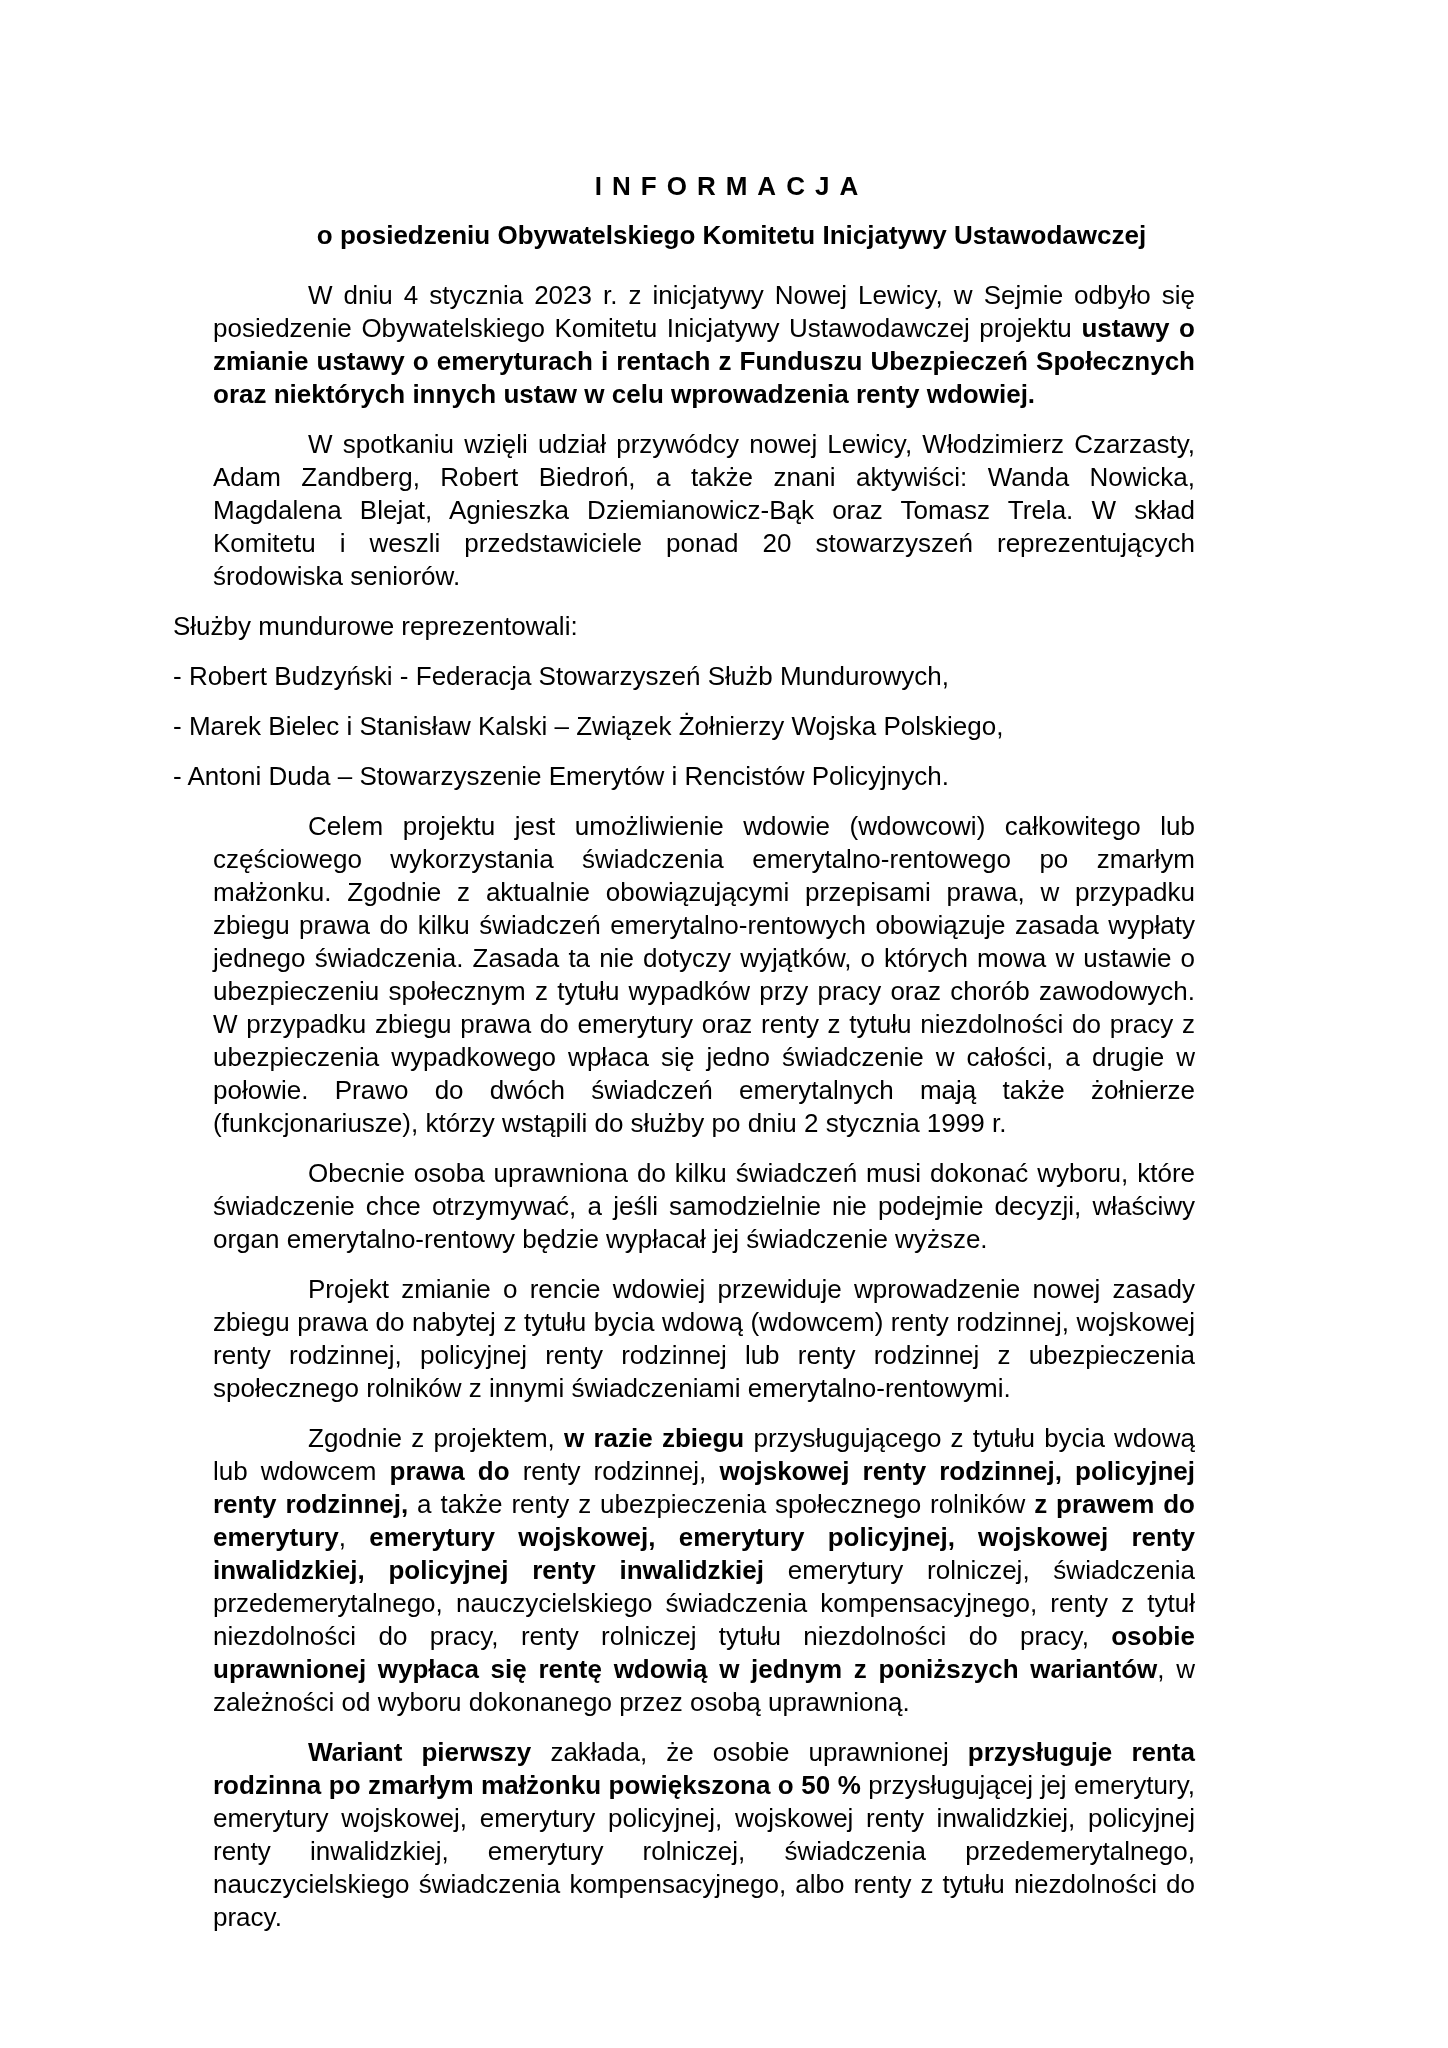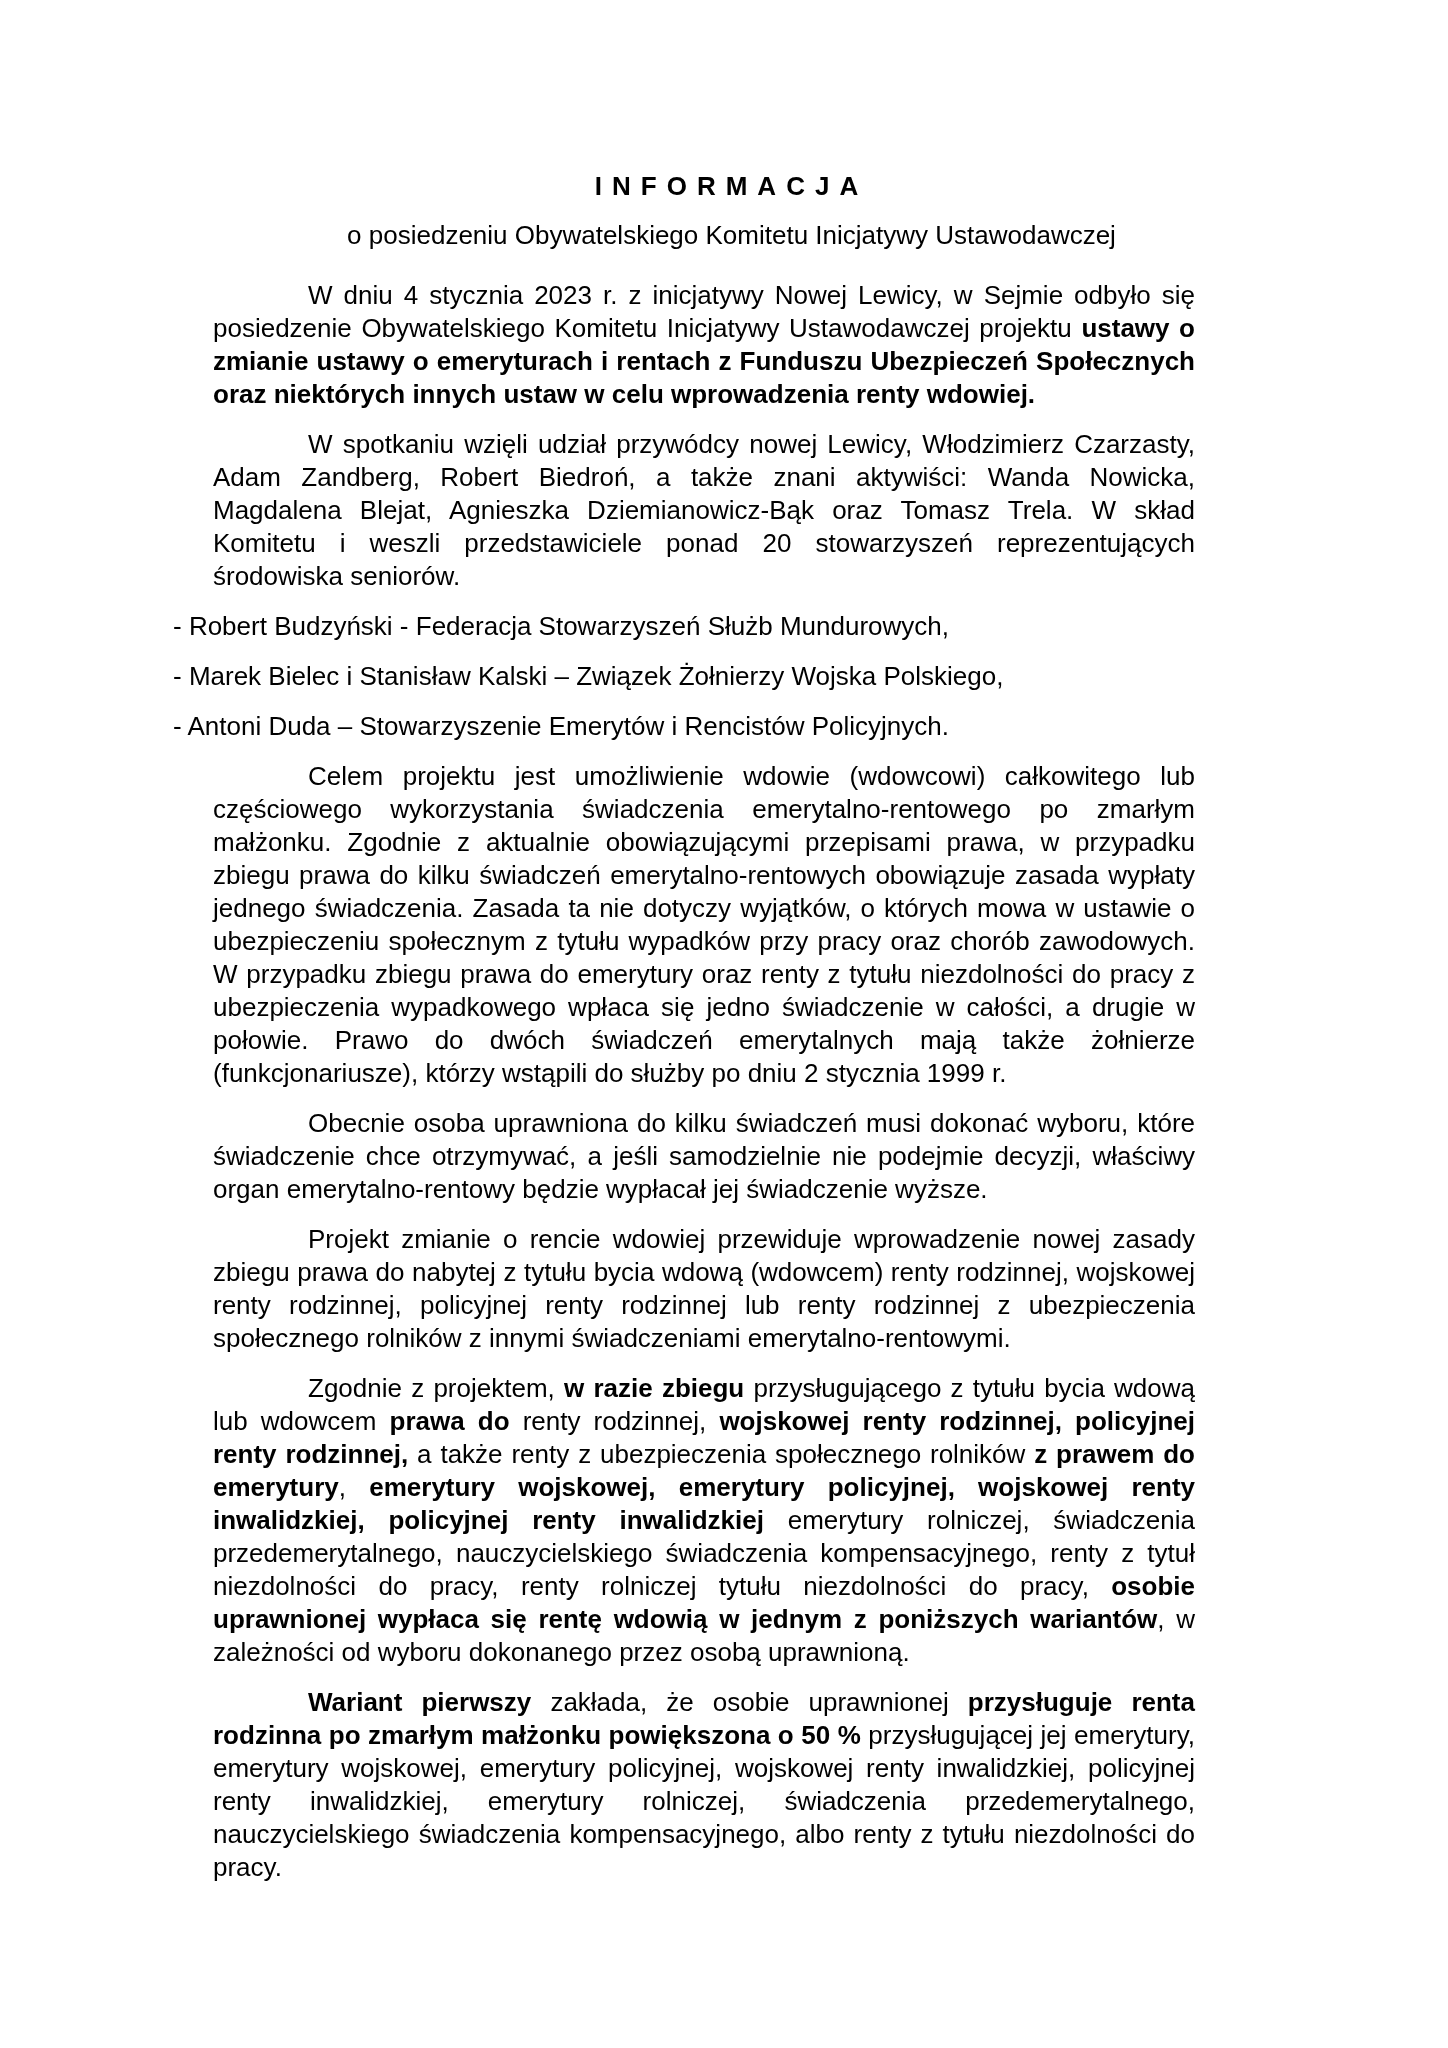--- a/index.html
+++ b/index.html
@@ -23,21 +23,21 @@
   .doc-title {
     font-size: 26px;
     font-weight: bold;
     text-align: center;
     letter-spacing: 10px;
     padding-left: 95px;  
     margin: 0 0 16px 0;
   }
   .doc-subtitle {
     font-size: 26px;
-    font-weight: normal;
+    font-weight: bold;
     text-align: center;
     padding-left: 95px;
     margin: 0 0 27px 0;
   }
   p.para {
     margin: 0 0 17px 0;
     text-align: justify;
   }
   p.indented {
     text-indent: 95px;
@@ -49,20 +49,21 @@
 </style>
 </head>
 <body>
 
 <div class="page">
   <h1 class="doc-title">INFORMACJA</h1>
   <h2 class="doc-subtitle">o posiedzeniu Obywatelskiego Komitetu Inicjatywy Ustawodawczej</h2>
   <div id="document-body">
       <p class="para indented"><span>W dniu 4 stycznia 2023 r. z inicjatywy Nowej Lewicy, w Sejmie odbyło się posiedzenie Obywatelskiego Komitetu Inicjatywy Ustawodawczej projektu </span><span class="b">ustawy o zmianie ustawy o emeryturach i rentach z Funduszu Ubezpieczeń Społecznych oraz niektórych innych ustaw w celu wprowadzenia renty wdowiej.</span></p>
       <p class="para indented"><span>W spotkaniu wzięli udział przywódcy nowej Lewicy, Włodzimierz Czarzasty, Adam Zandberg, Robert Biedroń, a także znani aktywiści: Wanda Nowicka, Magdalena Blejat, Agnieszka Dziemianowicz-Bąk oraz Tomasz Trela. W skład Komitetu i weszli przedstawiciele ponad 20 stowarzyszeń reprezentujących środowiska seniorów.</span></p>
+      <p class="para flush"><span>Służby mundurowe reprezentowali:</span></p>
       <p class="para flush"><span>- Robert Budzyński  - Federacja Stowarzyszeń Służb Mundurowych,</span></p>
       <p class="para flush"><span>- Marek Bielec i Stanisław Kalski – Związek Żołnierzy Wojska Polskiego,</span></p>
       <p class="para flush"><span>- Antoni Duda – Stowarzyszenie Emerytów i Rencistów Policyjnych.</span></p>
       <p class="para indented"><span>Celem projektu jest umożliwienie wdowie (wdowcowi) całkowitego lub częściowego wykorzystania świadczenia emerytalno-rentowego po zmarłym małżonku. Zgodnie z aktualnie obowiązującymi przepisami prawa, w przypadku zbiegu prawa do kilku świadczeń emerytalno-rentowych obowiązuje zasada wypłaty jednego świadczenia. Zasada ta nie dotyczy wyjątków, o których mowa w ustawie o ubezpieczeniu społecznym z tytułu wypadków przy pracy oraz chorób zawodowych. W przypadku zbiegu prawa do emerytury oraz renty z tytułu niezdolności do pracy z ubezpieczenia wypadkowego  wpłaca się jedno świadczenie w całości, a drugie w połowie. Prawo do dwóch świadczeń emerytalnych mają także żołnierze (funkcjonariusze), którzy wstąpili do służby po dniu 2 stycznia 1999 r.</span></p>
       <p class="para indented"><span>Obecnie osoba uprawniona do kilku świadczeń musi dokonać wyboru, które świadczenie chce otrzymywać, a jeśli samodzielnie nie podejmie decyzji, właściwy organ emerytalno-rentowy będzie wypłacał jej świadczenie wyższe.</span></p>
       <p class="para indented"><span>Projekt zmianie o rencie wdowiej przewiduje wprowadzenie nowej zasady zbiegu prawa do nabytej z tytułu bycia wdową (wdowcem) renty  rodzinnej, wojskowej renty rodzinnej, policyjnej renty rodzinnej lub renty rodzinnej z ubezpieczenia społecznego rolników z innymi świadczeniami emerytalno-rentowymi.</span></p>
       <p class="para indented"><span>Zgodnie z projektem, </span><span class="b">w razie zbiegu </span><span>przysługującego z tytułu bycia wdową lub wdowcem </span><span class="b">prawa do </span><span>renty rodzinnej, </span><span class="b">wojskowej renty rodzinnej, policyjnej renty rodzinnej,</span><span>  a także renty z ubezpieczenia społecznego rolników </span><span class="b">z prawem do emerytury</span><span>, </span><span class="b">emerytury wojskowej, emerytury policyjnej, wojskowej renty inwalidzkiej, policyjnej renty inwalidzkiej</span><span> emerytury rolniczej, świadczenia przedemerytalnego, nauczycielskiego świadczenia kompensacyjnego, renty z tytuł niezdolności do pracy, renty rolniczej tytułu niezdolności do pracy, </span><span class="b">osobie uprawnionej wypłaca się rentę wdowią w jednym z poniższych wariantów</span><span>, w zależności od wyboru dokonanego przez osobą uprawnioną.</span></p>
       <p class="para indented"><span class="b">Wariant pierwszy </span><span>zakłada, że osobie uprawnionej </span><span class="b">przysługuje renta rodzinna po zmarłym małżonku powiększona o 50 % </span><span>przysługującej jej emerytury, emerytury wojskowej, emerytury policyjnej, wojskowej renty inwalidzkiej, policyjnej renty inwalidzkiej, emerytury  rolniczej, świadczenia przedemerytalnego, nauczycielskiego świadczenia kompensacyjnego, albo renty z tytułu niezdolności do pracy.</span></p>
     </div>
 </div>

